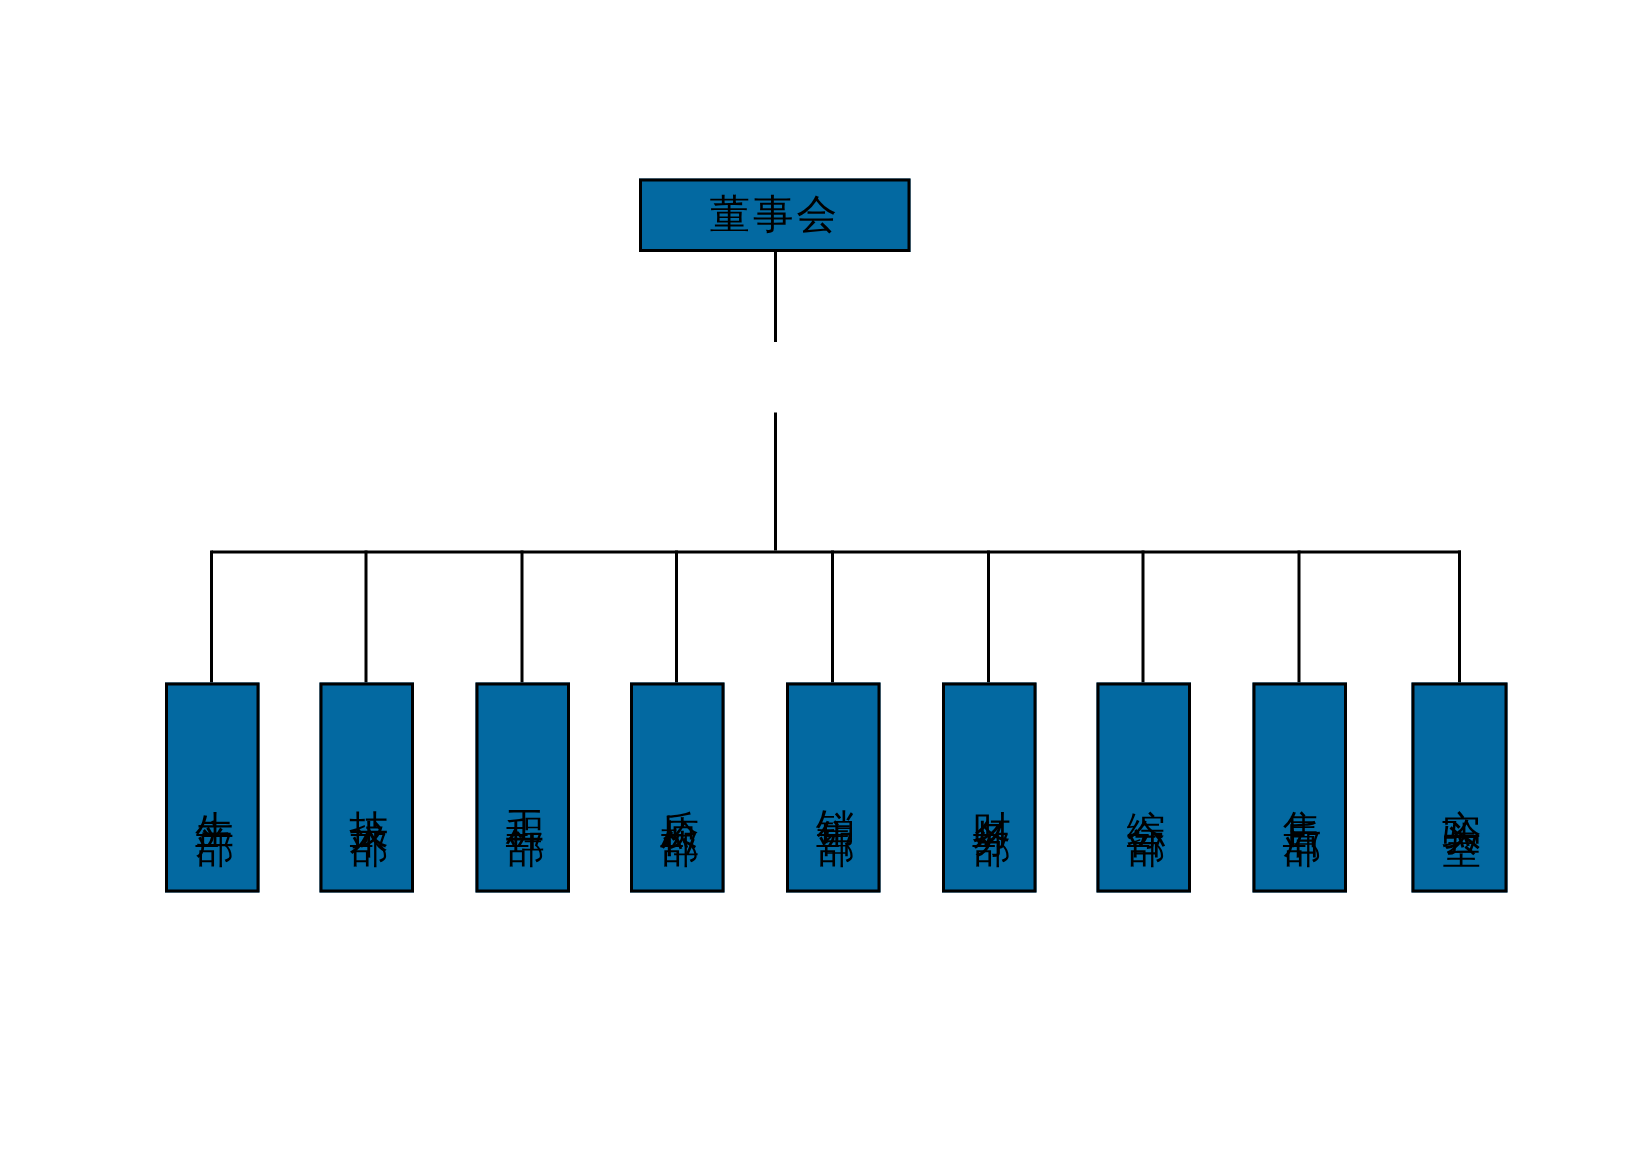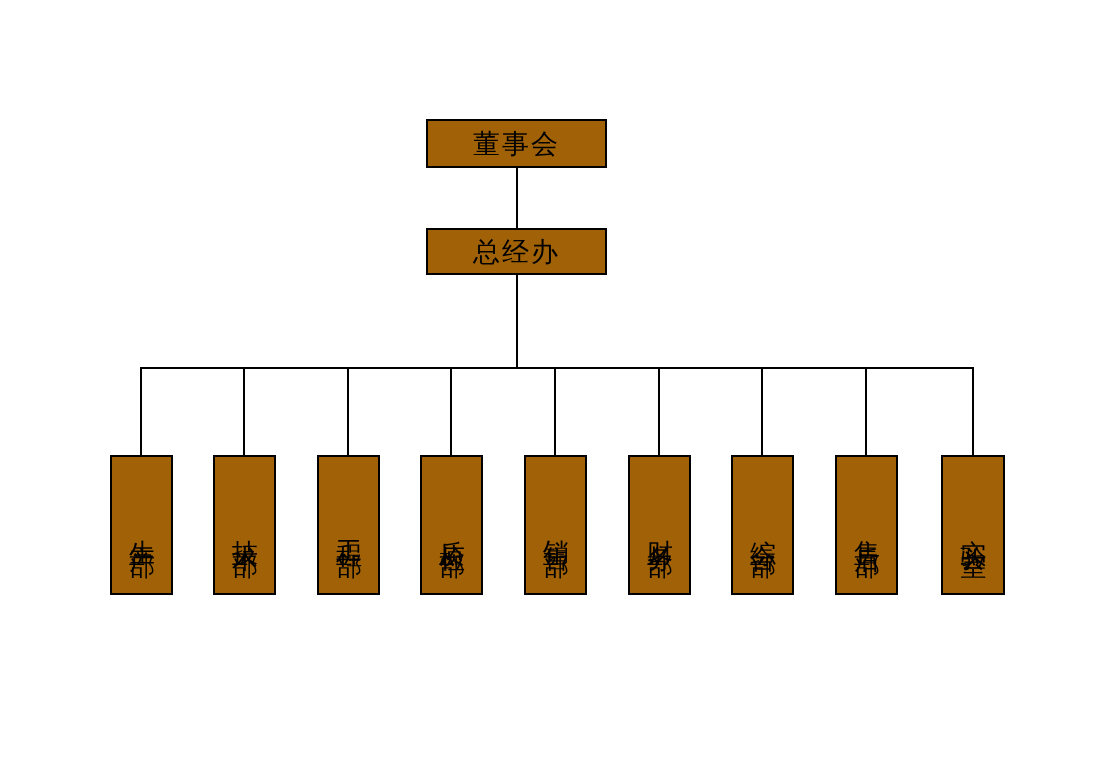--- a/index.html
+++ b/index.html
@@ -18,21 +18,21 @@
     height: 783px;
     background: #ffffff;
     overflow: hidden;
   }
 
   
   .node {
     position: absolute;
     box-sizing: border-box;
     border: 2px solid #000000;
-    background: #a16207;
+    background: #0369a1;
     display: flex;
     align-items: center;
     justify-content: center;
   }
   .node-top {
     
     font-size: 27px;
     letter-spacing: 2px;
     line-height: 1;
   }
@@ -65,23 +65,20 @@
 <body>
 
 <div id="canvas">
 
   <div class="node node-top" id="node-level1" style="left: 426px; top: 119px; width: 181px; height: 49px;">
     <span class="node-label">董事会</span>
   </div>
 
   <div class="line-v" id="link-level1-level2" style="left: 515.5px; top: 168px; height: 60px;"></div>
 
-  <div class="node node-top" id="node-level2" style="left: 426px; top: 228px; width: 181px; height: 47px;">
-    <span class="node-label">总经办</span>
-  </div>
 
   <div class="line-v" id="link-stem" style="left: 516px; top: 275px; height: 92px;"></div>
 
   <div class="line-h" id="bus-line" style="left: 141px; top: 367px; width: 833px;"></div>
 
   <div id="dept-layer">
       <div class="line-v" style="left: 140px; top: 367px; height: 88px;"></div>
       <div class="node node-dept" style="left: 110px; top: 455px; width: 63px; height: 140px;">
         <span class="node-label">生产部</span>
       </div>

